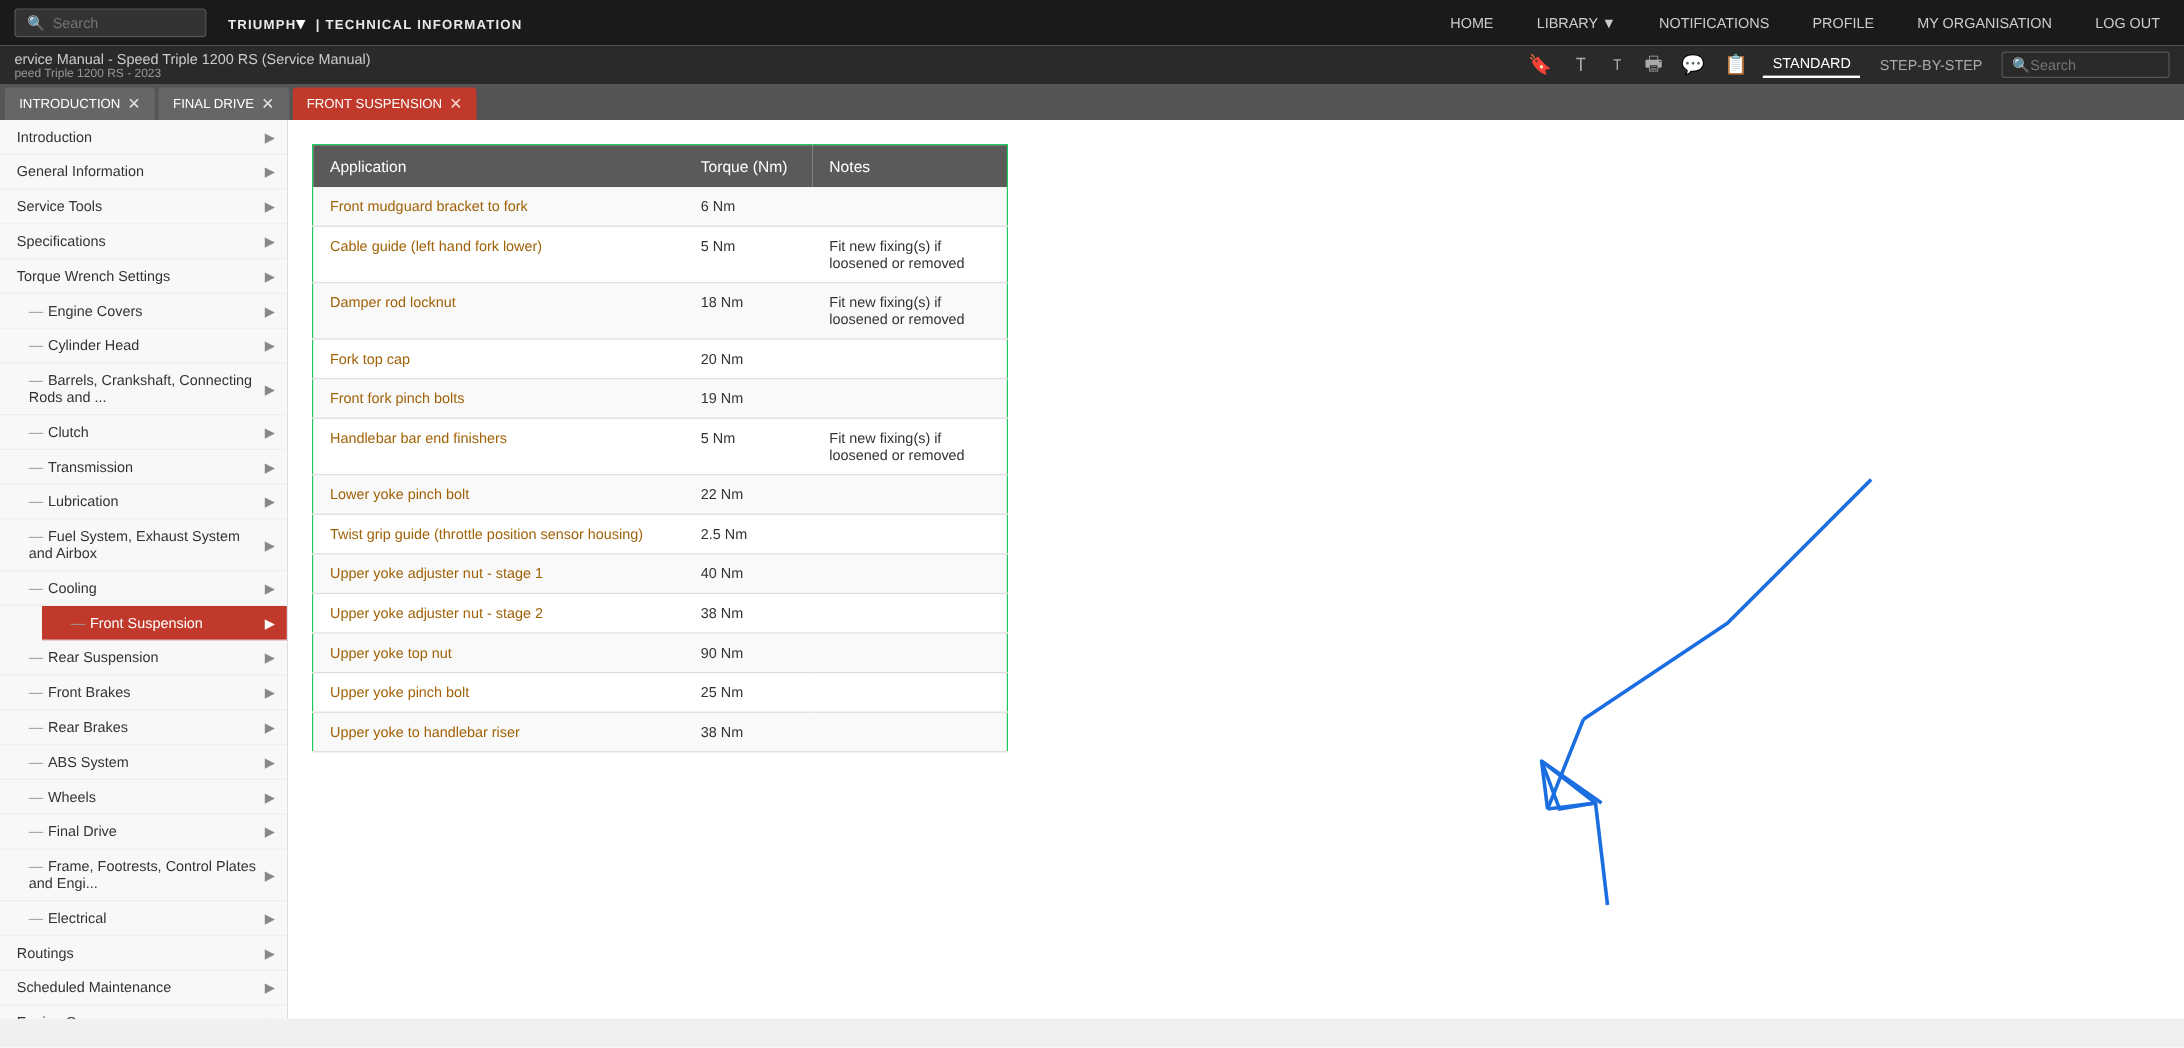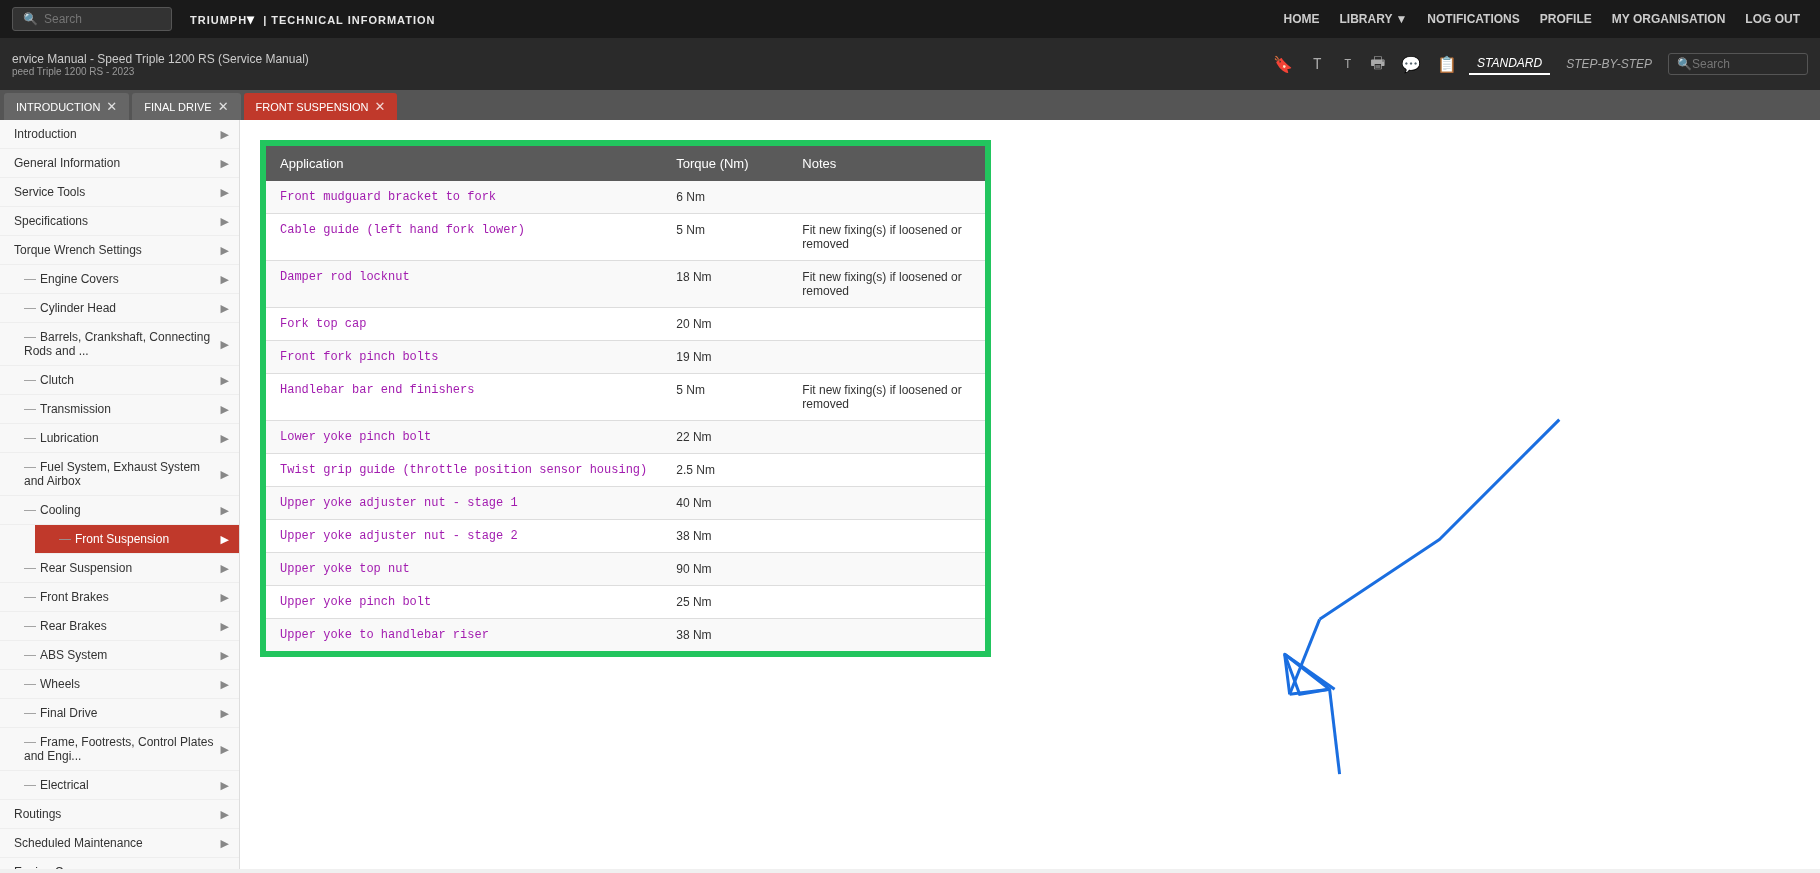--- a/index.html
+++ b/index.html
@@ -27,22 +27,21 @@
       letter-spacing: 1px;
     }
     .triumph-logo span {
       color: #e8e8e8;
       font-size: 11px;
       margin-left: 8px;
     }
     .top-nav-right {
       display: flex;
       align-items: center;
-      gap: 4px;
-      font-weight: bold;
+      gap: 20px;
     }
     .search-bar-top {
       background: #333;
       border: 1px solid #555;
       color: white;
       padding: 4px 10px;
       border-radius: 3px;
       font-size: 12px;
       width: 160px;
       display: flex;
@@ -71,21 +70,21 @@
       gap: 3px;
     }
 
     
     .second-bar {
       background: #2a2a2a;
       padding: 4px 12px;
       display: flex;
       align-items: center;
       justify-content: space-between;
-      height: 52px;
+      height: 32px;
     }
     .second-bar-left {
       color: #ccc;
       font-size: 12px;
     }
     .second-bar-right {
       display: flex;
       align-items: center;
       gap: 8px;
     }
@@ -97,21 +96,20 @@
       font-size: 16px;
       padding: 2px 4px;
     }
     .view-mode-btn {
       background: none;
       border: none;
       color: #aaa;
       cursor: pointer;
       font-size: 12px;
       padding: 3px 8px;
-      font-style: italic;
     }
     .view-mode-btn.active {
       color: white;
       border-bottom: 2px solid white;
     }
     .search-bar-second {
       background: transparent;
       border: 1px solid #555;
       color: white;
       padding: 3px 8px;
@@ -208,22 +206,22 @@
     .content-area {
       flex: 1;
       padding: 20px;
       overflow-y: auto;
       position: relative;
     }
 
     
     .torque-table {
       border-collapse: collapse;
-      width: 731px;
-      border: 6px solid #22c55e;
+      width: 580px;
+      border: 1px solid #22c55e;
     }
     .torque-table th {
       background: #5a5a5a;
       color: white;
       padding: 10px 14px;
       text-align: left;
       font-size: 13px;
       font-weight: normal;
     }
     .torque-table td {
@@ -232,23 +230,22 @@
       font-size: 12px;
       vertical-align: top;
     }
     .torque-table tr:nth-child(odd) td {
       background: #f9f9f9;
     }
     .torque-table tr:nth-child(even) td {
       background: white;
     }
     .torque-table .app-col {
-      color: #a21caf;
+      color: #a16207;
       width: 380px;
-      font-family: Liberation Mono, monospace;
     }
     .torque-table .torque-col {
       width: 120px;
       color: #333;
     }
     .torque-table .notes-col {
       color: #333;
       width: 190px;
     }
     .col-app { width: 380px; }

